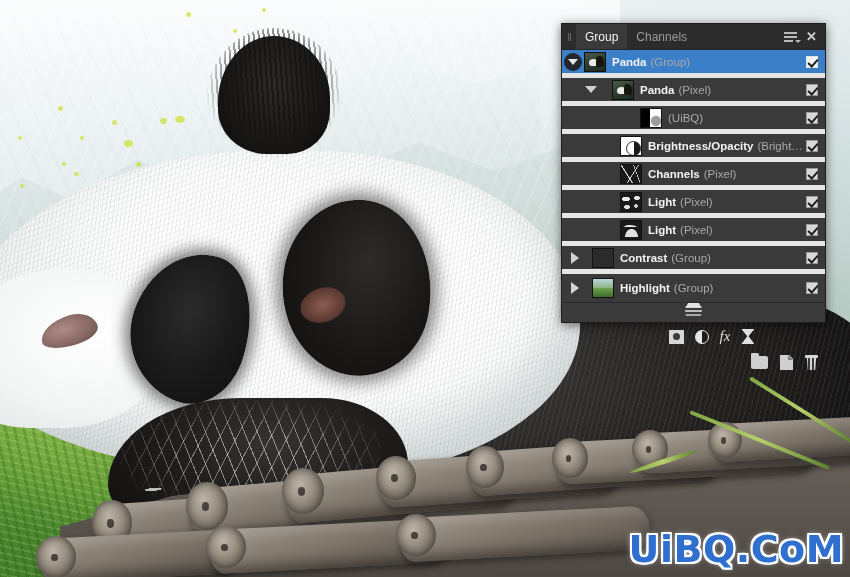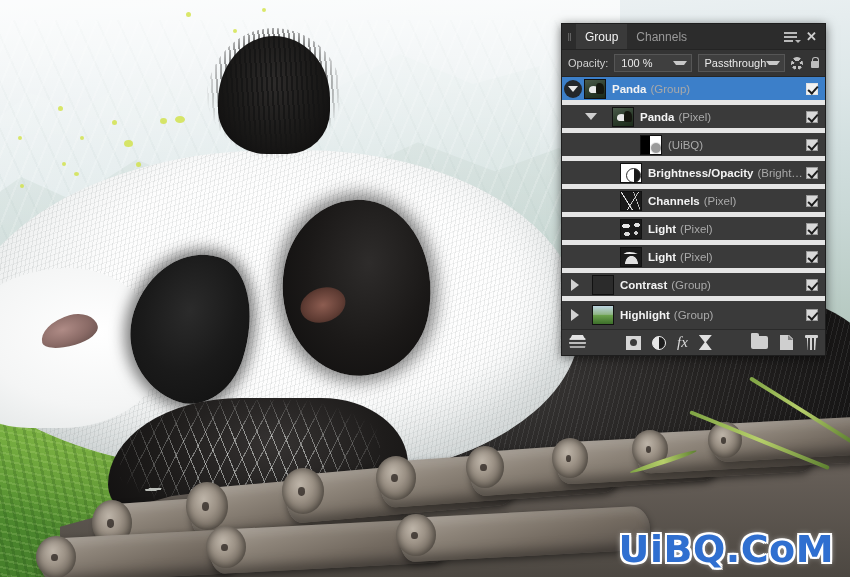--- a/index.html
+++ b/index.html
@@ -194,21 +194,21 @@
     content:''; position:absolute; left:38%; top:42%; width:16%; height:18%;
     border-radius:50%; background:rgba(40,34,30,.75);
   }
   .bamboo{
     position:absolute; background:linear-gradient(90deg,#7fa444,#b7cf6b,#5d8030);
     border-radius:2px; transform-origin:left center;
   }
 
   
   #watermark{
-    position:absolute; right:16px; bottom:6px;
+    position:absolute; right:6px; bottom:6px;
     font-family:"DejaVu Sans", sans-serif; font-weight:bold; font-size:38px;
     letter-spacing:.5px; color:#2f6fd0;
     text-shadow:
       -2px -2px 0 #fff, 2px -2px 0 #fff, -2px 2px 0 #fff, 2px 2px 0 #fff,
       0 -2px 0 #fff, 0 2px 0 #fff, -2px 0 0 #fff, 2px 0 0 #fff,
       0 0 6px rgba(255,255,255,.9);
     white-space:nowrap;
   }
 
   
@@ -379,22 +379,22 @@
   .th-bgimg{
     background:linear-gradient(180deg,#bcd3e0 0%, #95b98f 42%, #6fa455 62%, #487c33 100%);
   }
   .th-bgimg::after{
     content:''; position:absolute; left:0; bottom:0; width:22px;height:9px;
     background:linear-gradient(180deg,#6ea34f,#3c6e2a);
   }
 
   
   .panel-toolbar{
-    height:26px; background:#3a3a3a; border-top:1px solid #2a2a2a;
-    display:flex; align-items:center; padding:0 7px; gap:4px;
+    height:20px; background:#3a3a3a; border-top:1px solid #2a2a2a;
+    display:flex; align-items:center; padding:0 7px; gap:11px;flex-direction:column;
   }
   .tb-left{ display:flex; align-items:center; }
   .tb-mid{ display:flex; align-items:center; gap:11px; margin-left:36px; }
   .tb-right{ display:flex; align-items:center; gap:12px; margin-left:auto; }
   .ico{ cursor:pointer; position:relative; }
   .ico-stack{ width:17px;height:15px;
     background:
       linear-gradient(180deg, rgba(0,0,0,0) 0 3px, #d4d4d4 3px 5px, rgba(0,0,0,0) 5px 7px, #bdbdbd 7px 9px, rgba(0,0,0,0) 9px 11px, #a8a8a8 11px 13px, rgba(0,0,0,0) 13px);
     clip-path: polygon(8% 0%, 92% 0%, 100% 50%, 92% 100%, 8% 100%, 0% 50%);
   }
@@ -540,33 +540,20 @@
       <div class="ico-menu">
           <i></i>
           <i></i>
           <i></i>
           <b></b>
         </div>
       <div class="ico-close">✕</div>
     </div>
   </div>
 
-  <div class="opacity-row">
-    <span class="opacity-label">Opacity:</span>
-    <div class="combo" id="opacity-combo">
-      <span class="val">100 %</span>
-      <span class="caret"></span>
-    </div>
-    <div class="combo" id="blend-combo">
-      <span class="val">Passthrough</span>
-      <span class="caret"></span>
-    </div>
-    <div class="ico-gear"></div>
-    <div class="ico-lock"></div>
-  </div>
 
   <div class="layer-list">
 
     <div class="layer-row selected">
       <div class="disc" style="margin-left:0px;">
         <span class="disc-circle">
             <span class="tri"></span>
           </span>
       </div>
       <div class="thumb th-panda"></div>

